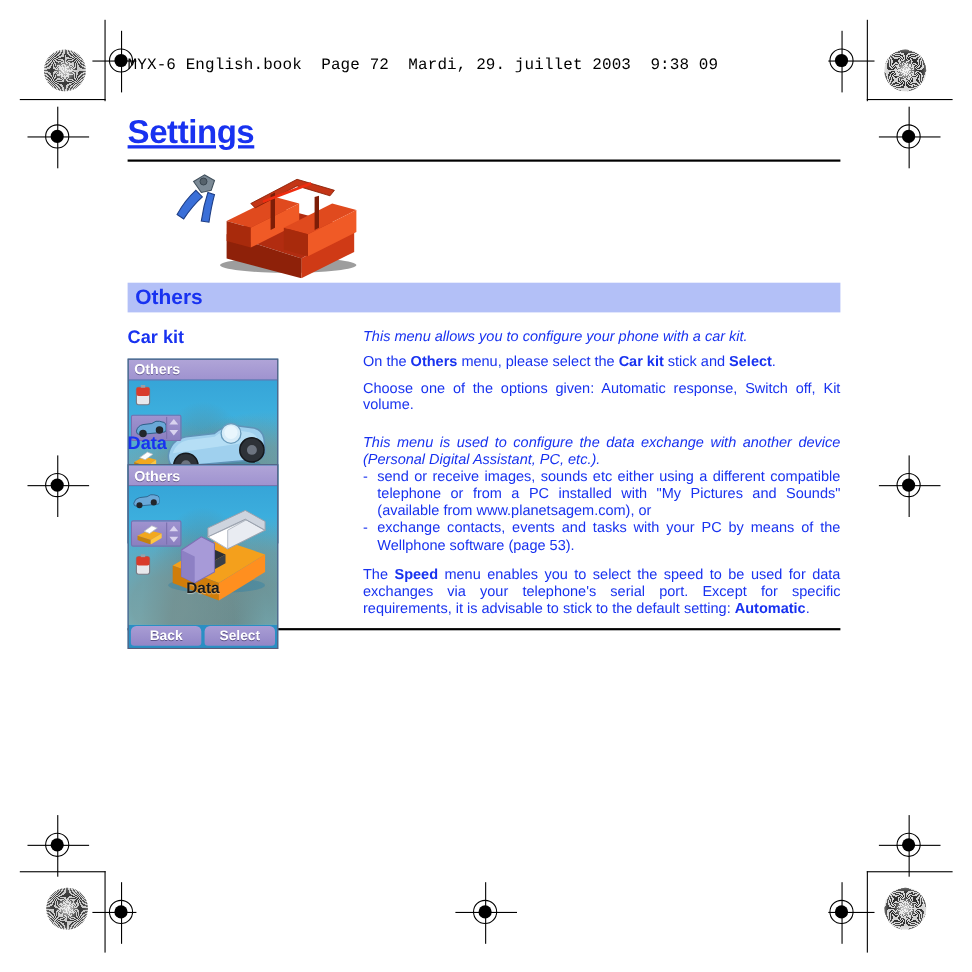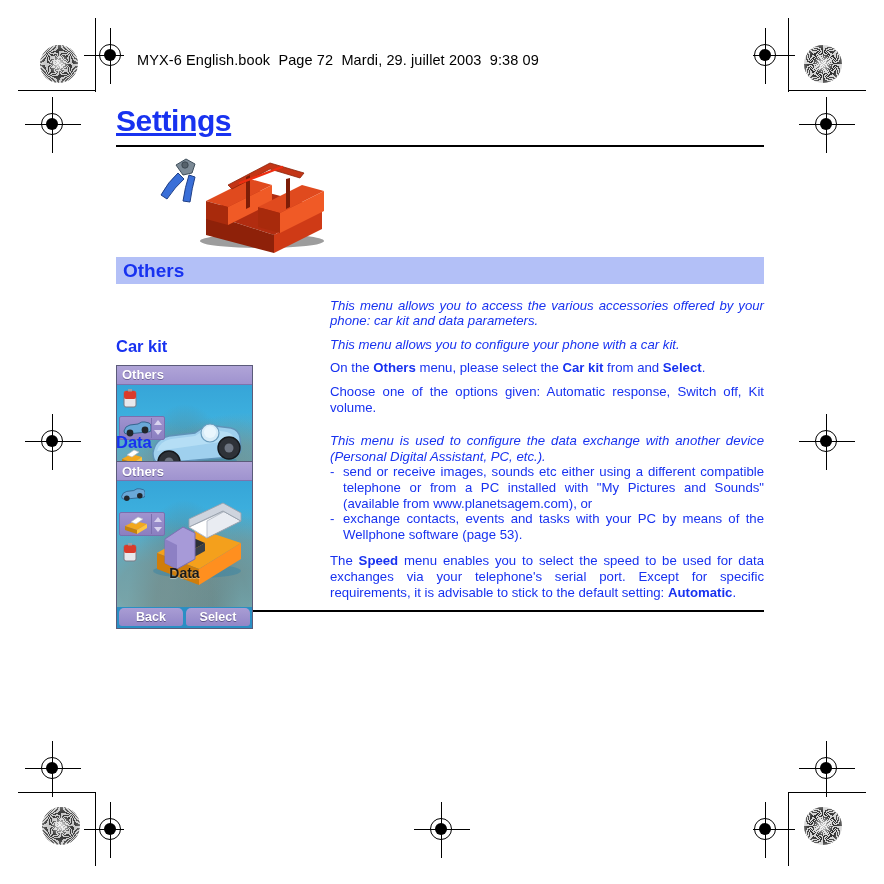--- a/index.html
+++ b/index.html
@@ -52,26 +52,25 @@
   }
   .trimline { position: absolute; background: #000; }
 
   
   .page {
     position: absolute;
     left: 116px; top: 52px;
     width: 648px;
   }
   .booktag {
-    font-family: Liberation Sans, sans-serif;
+    font-family: Liberation Mono, monospace;
     font-size: 14.5px;
     color: #000;
     white-space: pre;
     letter-spacing: .1px;
-    margin-left: 21px;
   }
 
   .chapter-title {
     margin-top: 38px;
     font-size: 30px;
     font-weight: bold;
     color: #1832f0;
     letter-spacing: -0.4px;
     line-height: 1;
     text-decoration: underline;
@@ -392,25 +391,20 @@
       </g>
     </svg>
   </div>
 
   <div class="section-band">
     <div class="band-label">Others</div>
   </div>
 
   <div class="body-area">
 
-    <div class="row">
-      <div class="right-col">
-        <p class="txt italic">This menu allows you to access the various accessories offered by your phone: car kit and data parameters.</p>
-      </div>
-    </div>
 
     <div class="row" style="margin-top:2px;">
       <div class="left-col">
         <div class="head-term">Car kit</div>
 
         <div class="phone" style="margin-top:10px;">
           <div class="titlebar">
             <span>Others</span>
           </div>
           <div class="screenbody">
@@ -460,21 +454,21 @@
           </div>
           <div class="softbar">
             <div class="softkey">Back</div>
             <div class="softkey">Select</div>
           </div>
         </div>
       </div>
 
       <div class="right-col">
         <p class="txt italic">This menu allows you to configure your phone with a car kit.</p>
-        <p class="txt"><span>On the </span><span class="bold">Others</span><span> menu, please select the </span><span class="bold">Car kit</span><span> from and </span><span class="bold">Select</span><span>.</span></p>
+        <p class="txt"><span>On the </span><span class="bold">Others</span><span> menu, please select the </span><span class="bold">Car kit</span><span> stick and </span><span class="bold">Select</span><span>.</span></p>
         <p class="txt">Choose one of the options given: Automatic response, Switch off, Kit volume.</p>
       </div>
     </div>
 
     <div class="row" style="margin-top:18px;">
       <div class="left-col">
         <div class="head-term">Data</div>
 
         <div class="phone" style="margin-top:10px;">
           <div class="titlebar">

